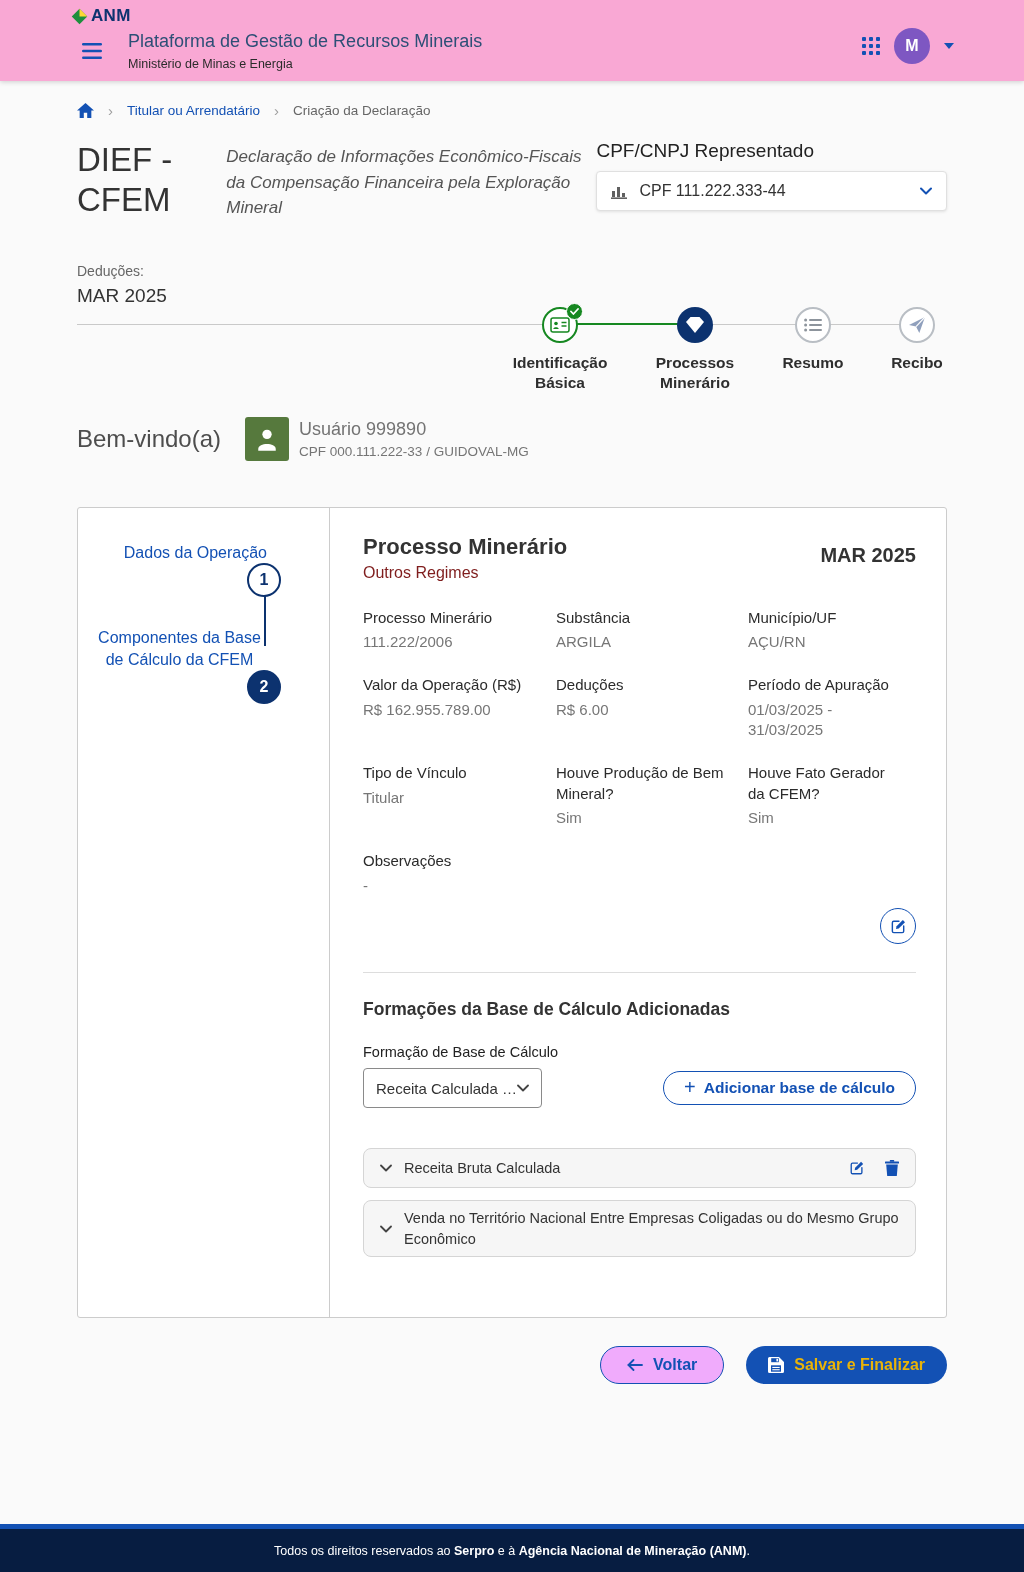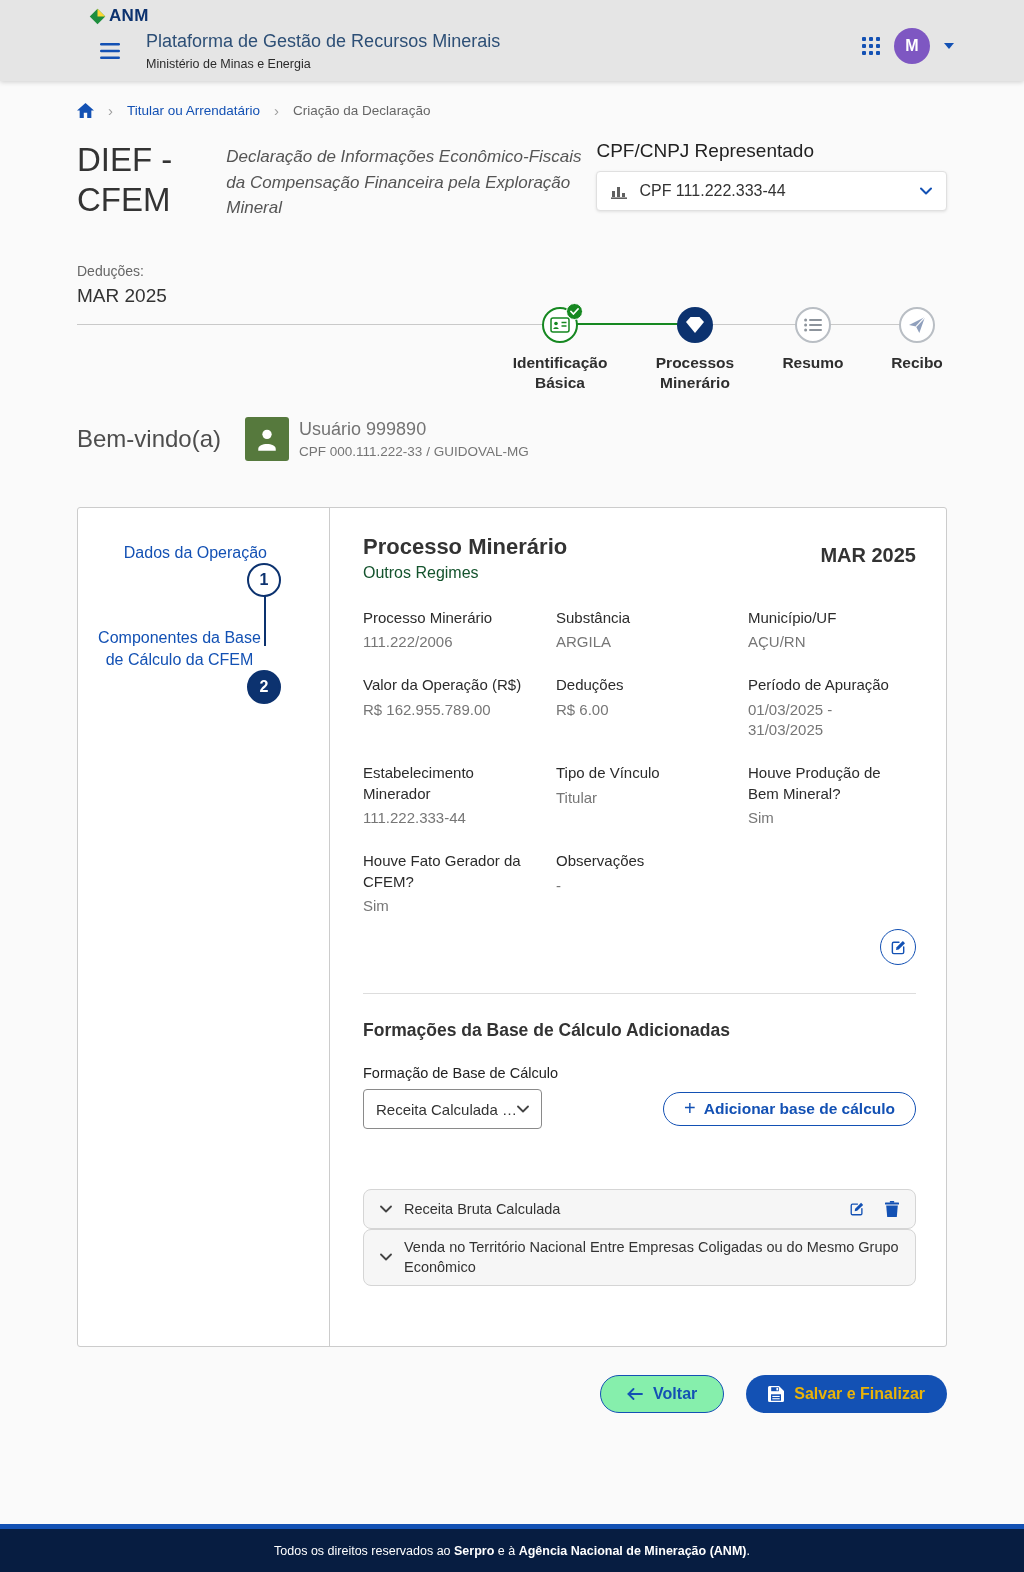--- a/index.html
+++ b/index.html
@@ -3,21 +3,21 @@
 <meta charset="utf-8">
 <style>
   * { box-sizing: border-box; margin: 0; padding: 0; }
   body { font-family: "Liberation Sans", sans-serif; }
   .page { position: relative; width: 1024px; height: 1572px; background: #fafafa; overflow: hidden; }
   .container { padding: 0 77px; }
   a { text-decoration: none; }
   button { font-family: "Liberation Sans", sans-serif; }
 
   
-  .app-header { background: #e5e5e5; height: 81px; padding: 6px 70px 0 88px; box-shadow: 0 1px 5px rgba(0,0,0,.18); position: relative; z-index: 5; }
+  .app-header { background: #f9a8d4; height: 81px; padding: 6px 70px 0 70px; box-shadow: 0 1px 5px rgba(0,0,0,.18); position: relative; z-index: 5; }
   .logo { display: inline-flex; align-items: center; gap: 2px; cursor: pointer; }
   .logo-text { font-size: 17px; font-weight: 700; color: #0C326F; letter-spacing: .3px; }
   .header-row { display: flex; align-items: center; margin-top: 1px; }
   .hamburger { background: none; border: none; cursor: pointer; padding: 4px 2px; margin-left: 10px; display: flex; }
   .titles { margin-left: 24px; }
   .app-title { font-size: 18px; color: #2d4f76; }
   .app-subtitle { font-size: 12.5px; color: #2b2b2b; margin-top: 5px; }
   .header-actions { margin-left: auto; display: flex; align-items: center; gap: 14px; margin-top: -10px; }
   .apps-btn, .caret-btn { background: none; border: none; cursor: pointer; display: flex; align-items: center; }
   .avatar { width: 36px; height: 36px; border-radius: 50%; background: #7E57C2; color: #fff; font-size: 16px; font-weight: 700; display: flex; align-items: center; justify-content: center; cursor: pointer; }
@@ -69,50 +69,50 @@
   .wnav-item { display: flex; align-items: flex-end; padding-right: 48px; cursor: pointer; flex-direction: column; }
   .wnav-item-2 { margin-top: 30px; }
   .wnav-label { flex: 1; text-align: center; color: #1351B4; font-size: 16px; line-height: 1.35; padding: 0 14px; }
   .wnav-circle { width: 34px; height: 34px; border-radius: 50%; border: 2px solid #0C326F; color: #0C326F; background: #fff; display: flex; align-items: center; justify-content: center; font-size: 16px; font-weight: 600; z-index: 1; flex-shrink: 0; }
   .wnav-item.active .wnav-circle { background: #0C326F; color: #fff; }
   .wnav-connector { position: absolute; left: 186px; top: 76px; width: 2px; height: 62px; background: #0C326F; }
 
   .content { flex: 1; padding: 26px 30px 60px 33px; }
   .panel-head { display: flex; align-items: flex-start; }
   .panel-title { font-size: 22px; font-weight: 600; color: #333; }
-  .panel-sub { font-size: 16px; color: #14532d; margin-top: 4px; }
+  .panel-sub { font-size: 16px; color: #7f1d1d; margin-top: 4px; }
   .panel-period { margin-left: auto; font-size: 20px; font-weight: 600; color: #333; padding-top: 10px; }
 
   .fields { margin-top: 26px; display: grid; grid-template-columns: 193px 192px 1fr; row-gap: 22px; }
   .field { padding-right: 18px; }
   .field-label { font-size: 15px; color: #2b2b2b; line-height: 1.38; }
   .field-value { font-size: 15px; color: #767676; margin-top: 4px; line-height: 1.38; }
 
   .edit-row { display: flex; justify-content: flex-end; margin-top: 12px; }
   .icon-circle-btn { width: 36px; height: 36px; border-radius: 50%; border: 1px solid #1351B4; background: #fff; display: flex; align-items: center; justify-content: center; cursor: pointer; }
 
   .content-divider { border: none; border-top: 1px solid #ddd; margin-top: 28px; }
   .formations-title { margin-top: 26px; font-size: 17.5px; font-weight: 600; color: #333; }
   .select-label { margin-top: 24px; font-size: 14.5px; color: #222; }
   .select-row { margin-top: 8px; display: flex; align-items: center; }
   .select-box { width: 179px; height: 40px; border: 1px solid #8a8a8a; border-radius: 4px; background: #fff; display: flex; align-items: center; padding: 0 12px; cursor: pointer; }
   .select-value { flex: 1; font-size: 15px; color: #333; white-space: nowrap; overflow: hidden; text-overflow: ellipsis; }
   .add-btn { margin-left: auto; height: 34px; border-radius: 17px; border: 1px solid #1351B4; color: #1351B4; background: #fff; display: flex; align-items: center; gap: 8px; padding: 0 20px; font-size: 15.5px; font-weight: 600; cursor: pointer; }
   .add-plus { font-size: 20px; font-weight: 400; line-height: 1; margin-top: -2px; }
 
-  .accordions { margin-top: 60px; display: flex; flex-direction: column; }
+  .accordions { margin-top: 40px; display: flex; flex-direction: column; gap: 12px; }
   .acc-item { background: #f6f6f6; border: 1px solid #d5d5d5; border-radius: 8px; min-height: 40px; display: flex; align-items: center; gap: 12px; padding: 7px 16px; cursor: pointer; }
   .acc-chevron { display: flex; flex-shrink: 0; }
   .acc-label { flex: 1; font-size: 14.5px; color: #333; line-height: 1.4; }
   .acc-actions { display: flex; align-items: center; gap: 20px; }
   .acc-icon-btn { background: none; border: none; cursor: pointer; display: flex; }
 
   
   .actions { display: flex; justify-content: flex-end; gap: 22px; margin-top: 28px; }
-  .btn-outline { height: 38px; border-radius: 19px; border: 1px solid #1351B4; background: #86efac; color: #1351B4; font-size: 16px; font-weight: 600; display: flex; align-items: center; gap: 10px; padding: 0 26px; cursor: pointer; }
+  .btn-outline { height: 38px; border-radius: 19px; border: 1px solid #1351B4; background: #f0abfc; color: #1351B4; font-size: 16px; font-weight: 600; display: flex; align-items: center; gap: 10px; padding: 0 26px; cursor: pointer; }
   .btn-primary { height: 38px; border-radius: 19px; border: none; background: #1351B4; color: #eab308; font-size: 16px; font-weight: 600; display: flex; align-items: center; gap: 10px; padding: 0 22px; cursor: pointer; }
 
   
   .app-footer { position: absolute; left: 0; right: 0; bottom: 0; height: 48px; background: #071D41; border-top: 5px solid #1351B4; display: flex; align-items: center; justify-content: center; color: #fff; font-size: 12.5px; }
   .app-footer b { font-weight: 700; }
 </style>
 </head>
 <body>
 
 <div class="page">
@@ -337,24 +337,20 @@
             <div class="field-label">Valor da Operação (R$)</div>
             <div class="field-value">R$ 162.955.789.00</div>
           </div>
           <div class="field">
             <div class="field-label">Deduções</div>
             <div class="field-value">R$ 6.00</div>
           </div>
           <div class="field">
             <div class="field-label">Período de Apuração</div>
             <div class="field-value">01/03/2025 - 31/03/2025</div>
-          </div>
-          <div class="field">
-            <div class="field-label">Estabelecimento Minerador</div>
-            <div class="field-value">111.222.333-44</div>
           </div>
           <div class="field">
             <div class="field-label">Tipo de Vínculo</div>
             <div class="field-value">Titular</div>
           </div>
           <div class="field">
             <div class="field-label">Houve Produção de Bem Mineral?</div>
             <div class="field-value">Sim</div>
           </div>
           <div class="field">

